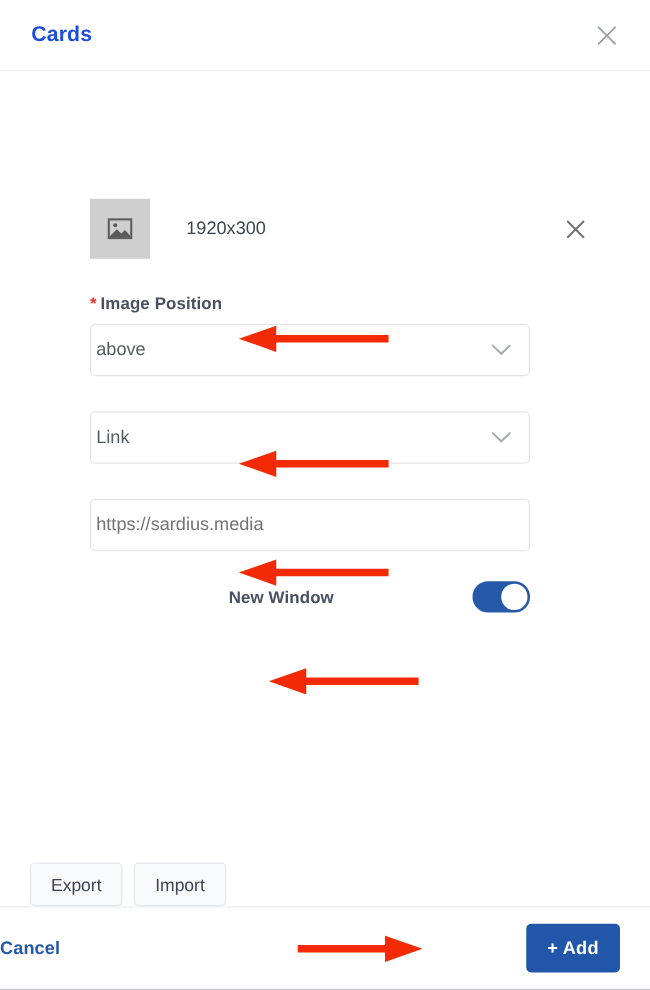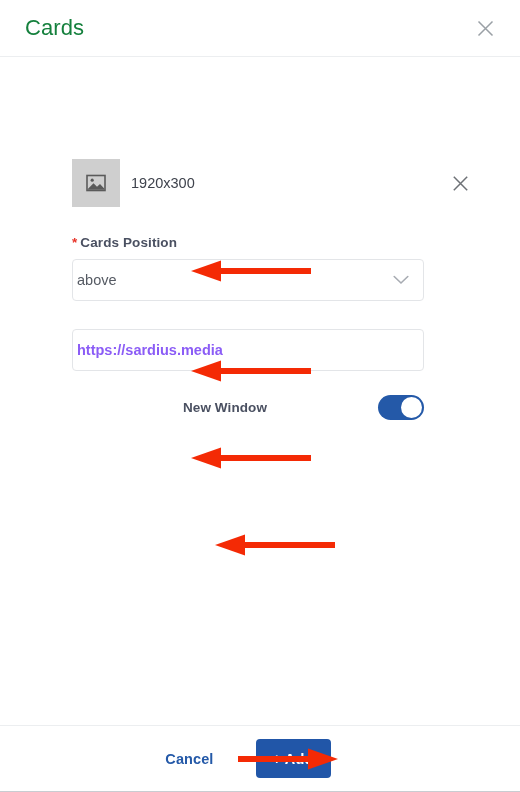--- a/index.html
+++ b/index.html
@@ -29,23 +29,23 @@
   .modal-header {
     height: 57px;
     min-height: 57px;
     border-bottom: 1px solid #eceef0;
     display: flex;
     align-items: center;
     padding: 0 22px 0 25px;
     box-sizing: border-box;
   }
   .modal-title {
-    font-size: 22px;
-    font-weight: 400;
-    color: #15803d;
+    font-size: 17px;
+    font-weight: 700;
+    color: #1d4ed8;
     letter-spacing: .1px;
     flex: 1;
   }
   .close-btn {
     width: 26px;
     height: 26px;
     display: flex;
     align-items: center;
     justify-content: center;
     cursor: pointer;
@@ -87,21 +87,21 @@
     background: #cfcfcf;
     display: flex;
     align-items: center;
     justify-content: center;
     flex: 0 0 auto;
   }
   .thumb svg { display: block; }
   .image-name {
     font-size: 14.5px;
     color: #3f434d;
-    margin-left: 11px;
+    margin-left: 29px;
     white-space: nowrap;
   }
   .image-remove {
     margin-left: auto;
     margin-right: 24px;
     width: 24px;
     height: 24px;
     display: flex;
     align-items: center;
     justify-content: center;
@@ -125,21 +125,21 @@
   }
   .control-value {
     font-size: 14.5px;
     color: #555a63;
     flex: 1;
     white-space: nowrap;
     overflow: hidden;
     text-overflow: ellipsis;
   }
   .control.url-input { cursor: text; }
-  .control.url-input .control-value { color: #8b5cf6; font-weight: bold; }
+  .control.url-input .control-value { color: #737373; }
   .chevron { flex: 0 0 auto; display: flex; align-items: center; }
 
   
   .toggle-row {
     margin-top: 23px;
     margin-left: 48px;
     margin-right: 72px;
     display: flex;
     align-items: center;
     height: 26px;
@@ -196,21 +196,21 @@
     box-sizing: border-box;
   }
 
   
   .modal-footer {
     height: 66px;
     min-height: 66px;
     border-top: 1px solid #eceef0;
     display: flex;
     align-items: center;
-    justify-content: center;
+    justify-content: space-between;
     padding: 0 24px 0 0;
     box-sizing: border-box;
     gap: 0;
   }
   .cancel-link {
     font-size: 14.5px;
     color: #2459a8;
     font-weight: 600;
     cursor: pointer;
     margin-right: 28px;
@@ -272,48 +272,60 @@
         <div class="image-remove">
           <svg width="17" height="17" viewBox="0 0 17 17" aria-hidden="true">
             <path d="M1.8 1.8 L15.2 15.2 M15.2 1.8 L1.8 15.2" stroke="#6d7176" stroke-width="1.5" fill="none"></path>
           </svg>
         </div>
       </div>
     </div>
 
     <div class="control-group">
       <div class="field-label">
-        <span class="req-star">*</span><span>Cards Position</span>
+        <span class="req-star">*</span><span>Image Position</span>
       </div>
       <div class="control">
         <span class="control-value">above</span>
         <span class="chevron">
           <svg width="16" height="10" viewBox="0 0 16 10" aria-hidden="true">
             <path d="M1.2 1.5 L8 8 L14.8 1.5" stroke="#a7abb2" stroke-width="1.6" fill="none" stroke-linecap="round"></path>
           </svg>
         </span>
       </div>
     </div>
 
     <div class="control-group">
+      <div class="control">
+        <span class="control-value">Link</span>
+        <span class="chevron">
+          <svg width="16" height="10" viewBox="0 0 16 10" aria-hidden="true">
+            <path d="M1.2 1.5 L8 8 L14.8 1.5" stroke="#a7abb2" stroke-width="1.6" fill="none" stroke-linecap="round"></path>
+          </svg>
+        </span>
+      </div>
     </div>
 
     <div class="control-group">
       <div class="control url-input">
         <span class="control-value" title="URL">https://sardius.media</span>
       </div>
     </div>
 
     <div class="toggle-row">
       <span class="toggle-label">New Window</span>
       <span class="toggle">
         <span class="knob"></span>
       </span>
     </div>
 
+    <div class="io-row">
+      <div class="io-btn">Export</div>
+      <div class="io-btn">Import</div>
+    </div>
 
     <div class="arrow" style="left:191px; top:203px;">
       <svg width="120" height="22" viewBox="0 0 120 22" aria-hidden="true">
         <path d="M0 11 L30 0.5 L30 21.5 Z" fill="#f42a05"></path>
         <rect x="29" y="8" width="91" height="6" fill="#f42a05"></rect>
       </svg>
     </div>
 
     <div class="arrow" style="left:191px; top:303px;">
       <svg width="120" height="22" viewBox="0 0 120 22" aria-hidden="true">

